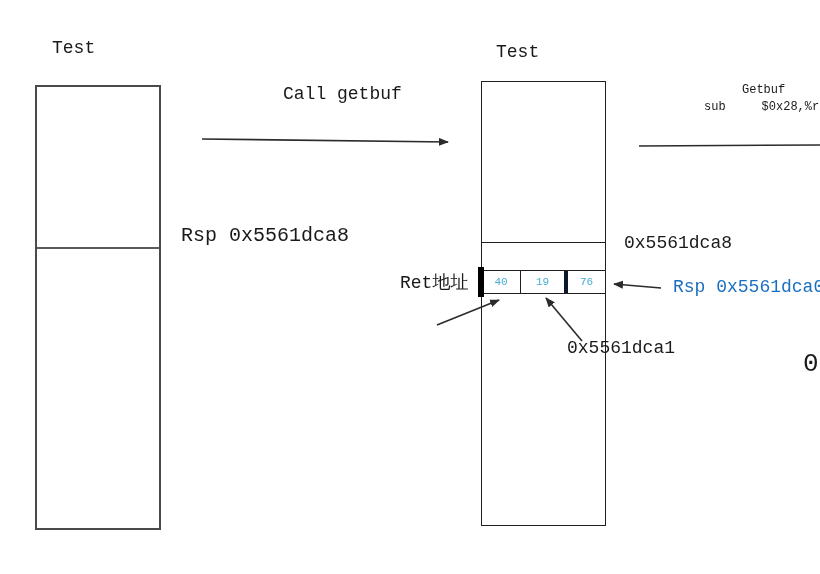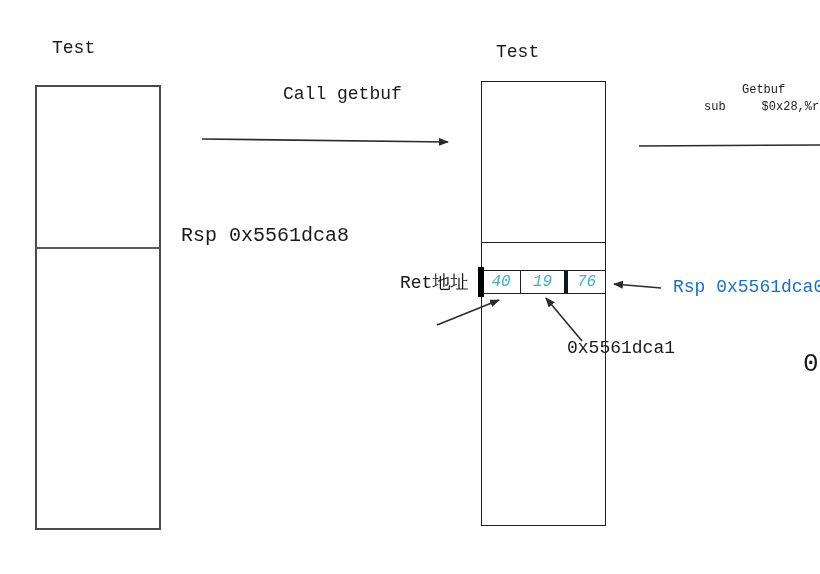--- a/index.html
+++ b/index.html
@@ -23,21 +23,21 @@
   #mid-box{left:481px;top:81px;width:125px;height:445px;border:1px solid #1f1f1f;}
   #mid-ret-line{position:absolute;left:481px;top:242px;width:125px;height:1px;background:#1f1f1f;}
   #byte-row{
     position:absolute;left:481px;top:270px;width:125px;height:24px;
     box-sizing:border-box;border:1px solid #1f1f1f;background:#fff;
     display:flex;
   }
   .byte-cell{
     box-sizing:border-box;height:100%;
     display:flex;align-items:center;justify-content:center;
-    font-size:16px;color:var(--byte-blue,#46aecf);font-style:italic;
+    font-size:11px;color:var(--byte-blue,#46aecf);
   }
   .byte-cell.c1{width:39px;border-right:1px solid #1f1f1f;}
   .byte-cell.c2{width:47px;border-right:4px solid #0f172a;}
   .byte-cell.c3{width:37px;}
   #byte-row-left-bar{position:absolute;left:478px;top:267px;width:6px;height:30px;background:#000;}
   #arrows-layer{position:absolute;left:0;top:0;width:820px;height:574px;pointer-events:none;}
 </style>
 </head>
 <body>
 
@@ -54,20 +54,21 @@
   <div class="lbl sz18" style="left:496px;top:42px;">Test</div>
   <div class="box" id="mid-box"></div>
   <div id="mid-ret-line"></div>
   <div id="byte-row">
     <div class="byte-cell c1">40</div>
     <div class="byte-cell c2">19</div>
     <div class="byte-cell c3">76</div>
   </div>
   <div id="byte-row-left-bar"></div>
 
+  <div class="lbl sz18" style="left:624px;top:233px;">0x5561dca8</div>
   <div class="lbl sz18" style="left:400px;top:273px;">Ret地址</div>
   <div class="lbl sz18 blue" style="left:661px;top:277px;margin-left:12px;">Rsp 0x5561dca0</div>
   <div class="lbl sz18" style="left:539px;top:338px;margin-left:28px;">0x5561dca1</div>
 
   <div class="lbl sz12" style="left:742px;top:84px;">Getbuf</div>
   <div class="lbl sz12" style="left:704px;top:101px;">sub     $0x28,%rsp</div>
   <div class="lbl sz26" style="left:803px;top:350px;">0</div>
 
   <svg id="arrows-layer" viewBox="0 0 820 574" xmlns="http://www.w3.org/2000/svg">
     <defs>

